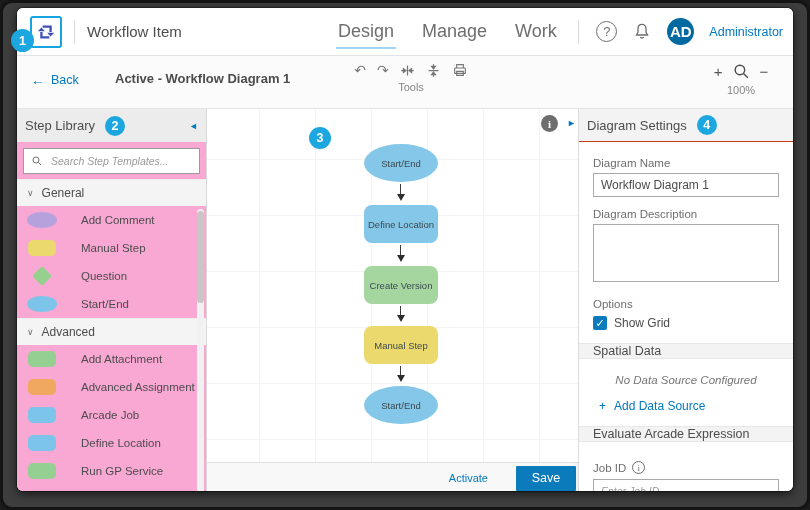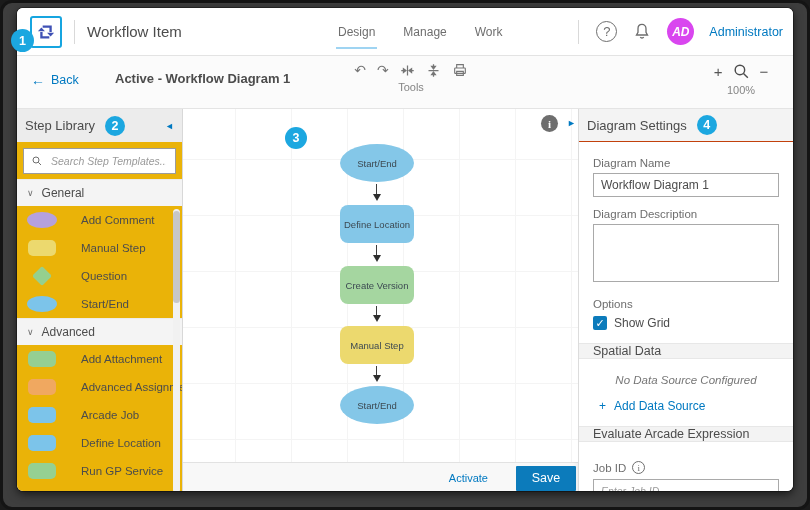--- a/index.html
+++ b/index.html
@@ -14,43 +14,43 @@
     position:absolute;left:17px;top:8px;width:776px;height:483px;
     background:#fff;border-radius:6px;overflow:hidden;
     box-shadow:0 3px 10px rgba(0,0,0,.65), 0 0 0 1px #2a2a2a;
   }
   
   .app-header{position:relative;height:47px;background:#fff;border-bottom:1px solid #e3e3e3;display:flex;align-items:center;}
   .logo-box{width:32px;height:32px;margin-left:13px;border:2px solid #16a5e0;border-radius:3px;background:#fff;display:flex;align-items:center;justify-content:center;box-sizing:border-box;}
   .hdr-divider{width:1px;height:24px;background:#d9d9d9;margin:0 12px;}
   .app-title{font-size:15px;color:#4c4c4c;}
   .tabs{position:absolute;left:321px;top:0;height:100%;display:flex;gap:28px;align-items:center;}
-  .tab{font-size:12px;color:#6e6e6e;position:relative;height:100%;display:flex;align-items:center;cursor:pointer;}
+  .tab{font-size:18px;color:#6e6e6e;position:relative;height:100%;display:flex;align-items:center;cursor:pointer;}
   .tab.active:after{content:"";position:absolute;left:-2px;right:-2px;bottom:6px;height:2px;background:#9fd4f2;}
   .hdr-right{position:absolute;right:10px;top:0;height:100%;display:flex;align-items:center;gap:15px;}
   .help-icon{width:21px;height:21px;border:1.6px solid #6e6e6e;border-radius:50%;color:#6e6e6e;font-size:13px;display:flex;align-items:center;justify-content:center;box-sizing:border-box;cursor:pointer;}
-  .avatar{width:27px;height:27px;border-radius:50%;background:#d946ef;color:#fff;font-size:12px;font-weight:bold;display:flex;align-items:center;justify-content:center;cursor:pointer;font-style:italic;}
+  .avatar{width:27px;height:27px;border-radius:50%;background:#0369a1;color:#fff;font-size:15px;font-weight:bold;display:flex;align-items:center;justify-content:center;cursor:pointer;}
   .user-name{font-size:12.5px;color:#0079c1;cursor:pointer;}
   
   .sub-toolbar{position:relative;height:52px;background:#fbfbfb;border-bottom:1px solid #e4e4e4;}
   .back-group{position:absolute;left:14px;top:16px;display:flex;align-items:center;gap:6px;color:#0079c1;font-size:12.5px;cursor:pointer;}
   .back-arrow{font-size:14px;}
   .diagram-title{position:absolute;left:98px;top:15px;font-size:13px;font-weight:bold;color:#4c4c4c;}
   .tools-group{position:absolute;left:335px;top:5px;width:118px;text-align:center;}
   .tools-icons{display:flex;gap:11px;align-items:center;justify-content:center;color:#6e6e6e;}
   .tool-btn{font-size:14px;color:#767676;cursor:pointer;line-height:18px;}
   .tools-label{font-size:11px;color:#858585;margin-top:2px;}
   .zoom-group{position:absolute;right:16px;top:6px;width:72px;text-align:center;}
   .zoom-icons{display:flex;gap:9px;align-items:center;justify-content:center;color:#555;}
   .zoom-btn{font-size:15px;color:#555;cursor:pointer;}
   .zoom-label{font-size:11px;color:#858585;margin-top:3px;}
   
   .main{display:flex;height:384px;}
   
-  .sidebar{width:166px;border-right:1px solid #d8d8d8;display:flex;flex-direction:column;background:#eab308;box-sizing:border-box;position:relative;}
+  .sidebar{width:190px;border-right:1px solid #d8d8d8;display:flex;flex-direction:column;background:#f9a8d4;box-sizing:border-box;position:relative;}
   .panel-head{height:33px;background:#ececec;display:flex;align-items:center;padding:0 8px;box-sizing:border-box;flex:none;}
   .panel-head-title{font-size:13px;color:#4c4c4c;}
   .collapse-arrow{margin-left:auto;color:#0079c1;font-size:9px;cursor:pointer;}
   .search-wrap{padding:6px 6px 5px 6px;flex:none;}
   .search-box{height:26px;border:1px solid #9b9b9b;background:#fff;display:flex;align-items:center;padding:0 7px;gap:6px;box-sizing:border-box;}
   .search-box input{border:none;outline:none;flex:1;min-width:0;font-size:10.5px;font-style:italic;color:#6e6e6e;font-family:"Liberation Sans",sans-serif;background:transparent;}
   .search-box input::placeholder{color:#9a9a9a;}
   .step-list{flex:1;overflow:hidden;position:relative;}
   .section-head{height:26px;background:#f4f4f4;border-top:1px solid #ececec;display:flex;align-items:center;gap:8px;padding:0 10px;font-size:12px;color:#4c4c4c;cursor:pointer;}
   .chevron{font-size:9px;color:#6e6e6e;}

